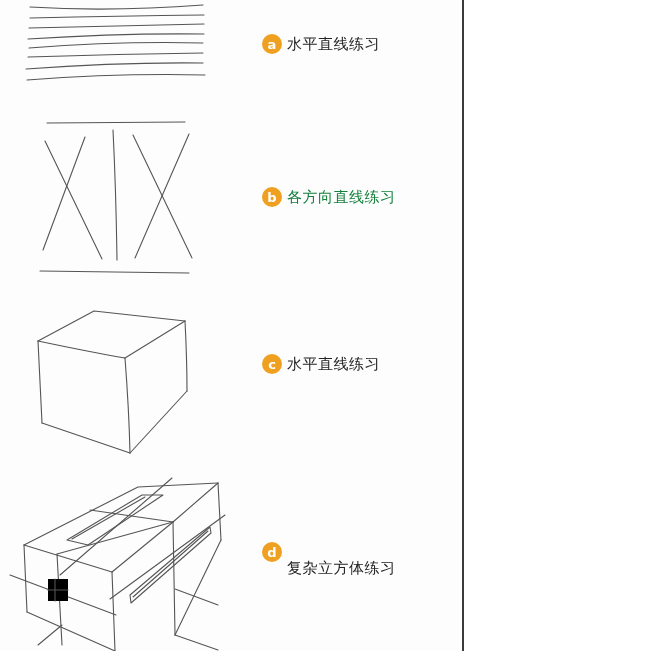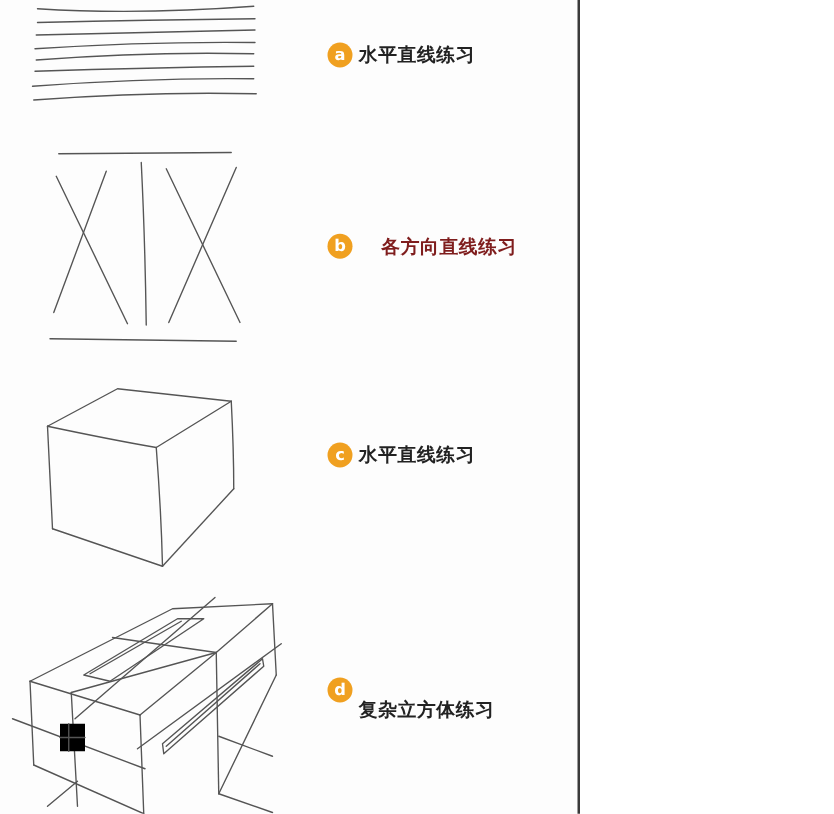--- a/index.html
+++ b/index.html
@@ -5,21 +5,21 @@
   html, body { margin:0; padding:0; }
   body { width:667px; height:651px; background:#ffffff; position:relative; overflow:hidden; font-family:"DejaVu Sans", sans-serif; }
   .page { position:absolute; left:0; top:0; width:463px; height:651px; background:#fdfdfd; }
   .divider { position:absolute; left:462px; top:0; width:2px; height:651px; background:#3a3a3a; }
   .right-blank { position:absolute; left:464px; top:0; width:203px; height:651px; background:#ffffff; }
   .sketch { position:absolute; left:0; }
   .sketch svg { display:block; }
   .sketch svg path, .sketch svg line, .sketch svg polyline, .sketch svg polygon { fill:none; stroke:#555; stroke-width:1.1; stroke-linecap:round; stroke-linejoin:round; }
   .label { position:absolute; left:262px; display:flex; align-items:center; height:24px; }
   .badge { width:20px; height:20px; border-radius:50%; display:flex; align-items:center; justify-content:center; color:#fff; font-weight:bold; font-size:13px; line-height:1; margin-right:5px; font-family:"DejaVu Sans", sans-serif; }
-  .label-text { font-size:15px; font-weight:bold; color:#222; letter-spacing:0.5px; }
+  .label-text { font-size:15px; font-weight:normal; color:#222; letter-spacing:0.5px; }
 </style>
 </head>
 <body>
 
 <div class="page">
 
   <div class="sketch" style="top:0;">
     <svg width="240" height="95" viewBox="0 0 240 95">
       <path d="M30 7 Q110 12 203 5"></path>
       <path d="M30 18 Q120 16 204 15"></path>
@@ -42,21 +42,21 @@
       <line x1="45" y1="31" x2="102" y2="149"></line>
       <line x1="85" y1="27" x2="43" y2="140"></line>
       <path d="M113 20 Q116 80 117 150"></path>
       <line x1="133" y1="25" x2="192" y2="148"></line>
       <line x1="189" y1="24" x2="135" y2="148"></line>
       <line x1="40" y1="161" x2="189" y2="163"></line>
     </svg>
   </div>
   <div class="label" style="top:185px;">
     <span class="badge" style="background: rgb(240, 160, 32);">b</span>
-    <span class="label-text" style="color: #7f1d1d; margin-left: 18px;">各方向直线练习</span>
+    <span class="label-text" style="color: #15803d;">各方向直线练习</span>
   </div>
 
   <div class="sketch" style="top:300px;">
     <svg width="240" height="170" viewBox="0 0 240 170">
       <path d="M38 41 L94 11 L185 21"></path>
       <path d="M38 41 Q90 52 125 58"></path>
       <path d="M185 21 L125 58"></path>
       <path d="M38 41 L42 123"></path>
       <path d="M125 58 Q129 110 130 153"></path>
       <path d="M185 21 Q187 60 187 91"></path>

